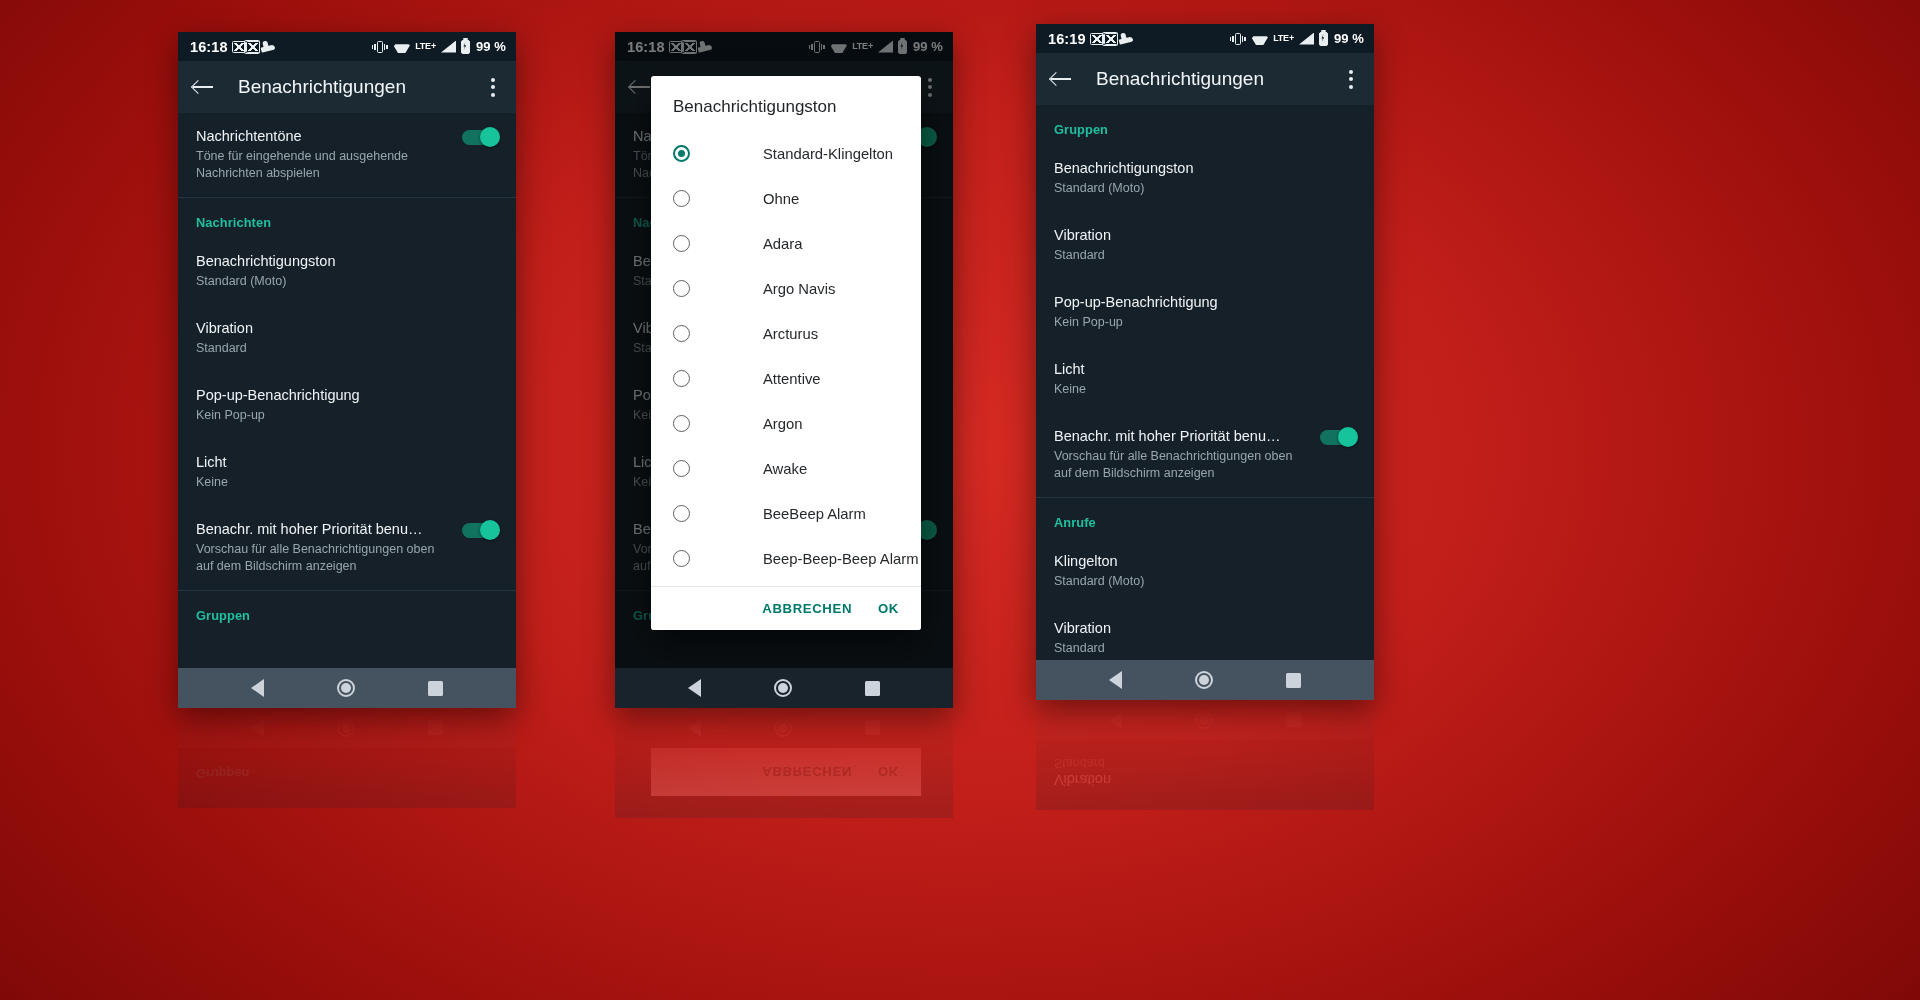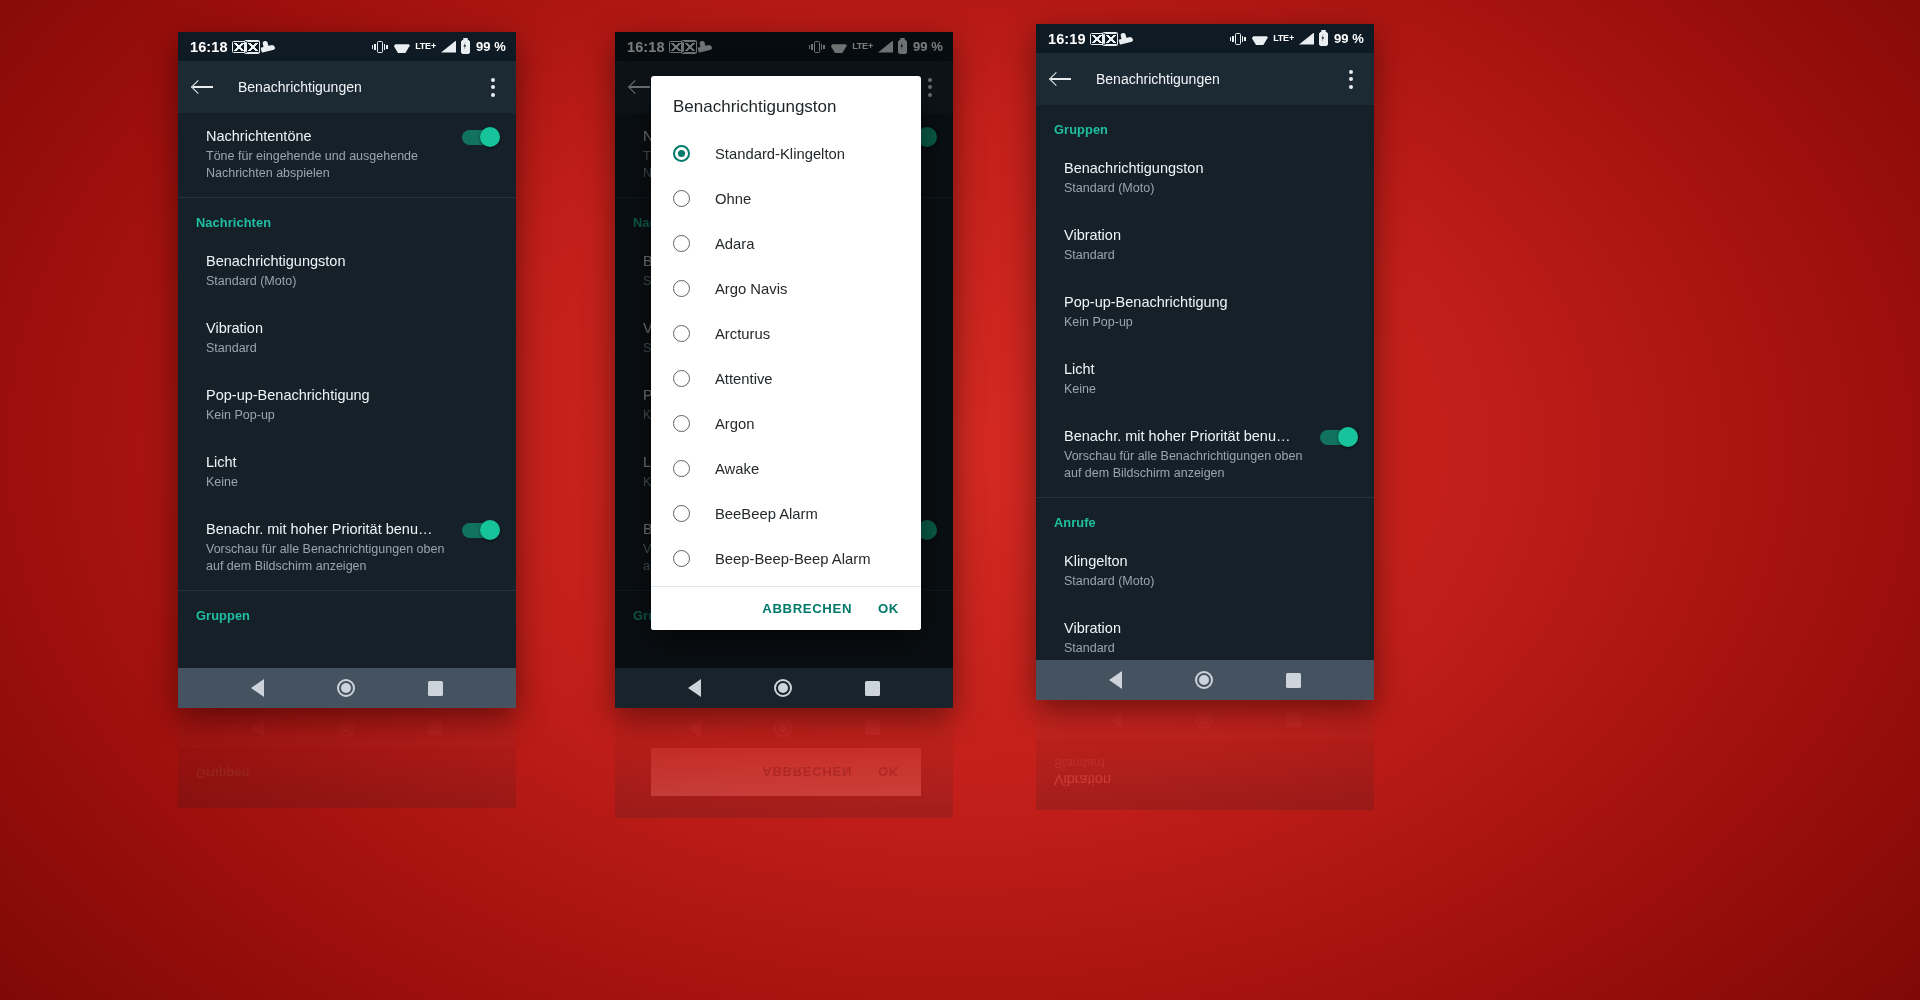--- a/index.html
+++ b/index.html
@@ -193,21 +193,21 @@
   .backarrow::after {
     content: "";
     position: absolute; left: 3px; top: 8px;
     width: 9px; height: 9px;
     border-left: 1.8px solid #e8edf0;
     border-bottom: 1.8px solid #e8edf0;
     transform: rotate(45deg);
   }
   .appbar-title {
     color: #f2f6f8;
-    font-size: 14px;
+    font-size: 19px;
     margin-left: 22px;
     font-weight: 400;
     white-space: nowrap;
   }
   .overflow {
     margin-left: auto;
     width: 22px; height: 26px;
     display: flex; flex-direction: column;
     align-items: center; justify-content: center;
     gap: 3.5px;
@@ -220,21 +220,21 @@
     background: #152029;
     height: calc(676px - 29px - 52px - 40px);
     overflow: hidden;
     position: relative;
   }
   .divider { height: 1px; background: #243440; margin: 0; }
 
   .row {
     display: flex;
     align-items: flex-start;
-    padding: 14px 18px 15px 28px;
+    padding: 14px 18px 15px 18px;
     position: relative;
   }
   .row-texts { flex: 1 1 auto; min-width: 0; }
   .row-title {
     color: #f0f4f6;
     font-size: 14.5px;
     line-height: 1.25;
     font-weight: 400;
     white-space: nowrap;
     overflow: hidden;
@@ -341,20 +341,21 @@
     flex: 1 1 auto;
     overflow: hidden;
     position: relative;
   }
   .opt {
     display: flex;
     align-items: center;
     padding: 0 22px;
     height: 45px;
     cursor: pointer;
+    gap: 48px;
   }
   .radio {
     width: 17px; height: 17px;
     border-radius: 50%;
     border: 1.8px solid #5c6166;
     flex: 0 0 auto;
     position: relative;
   }
   .radio.sel {
     border-color: #00796b;

